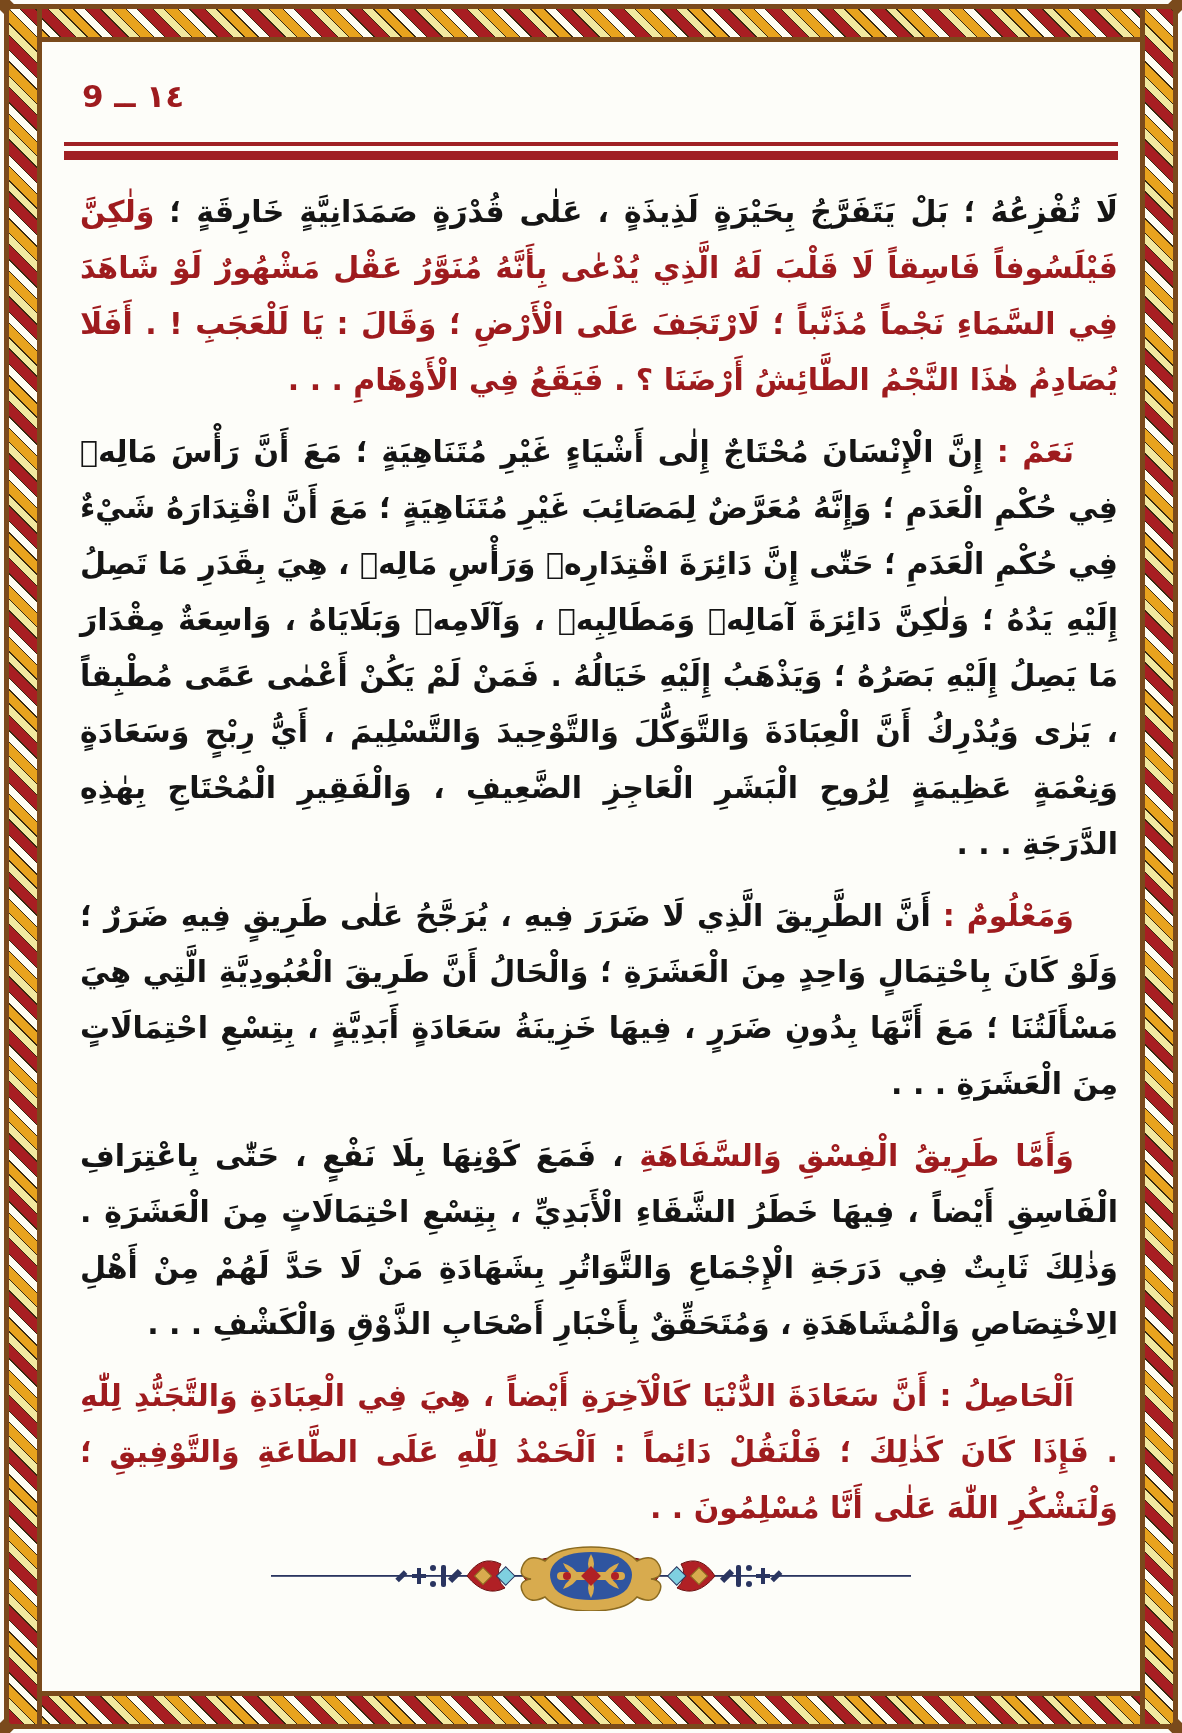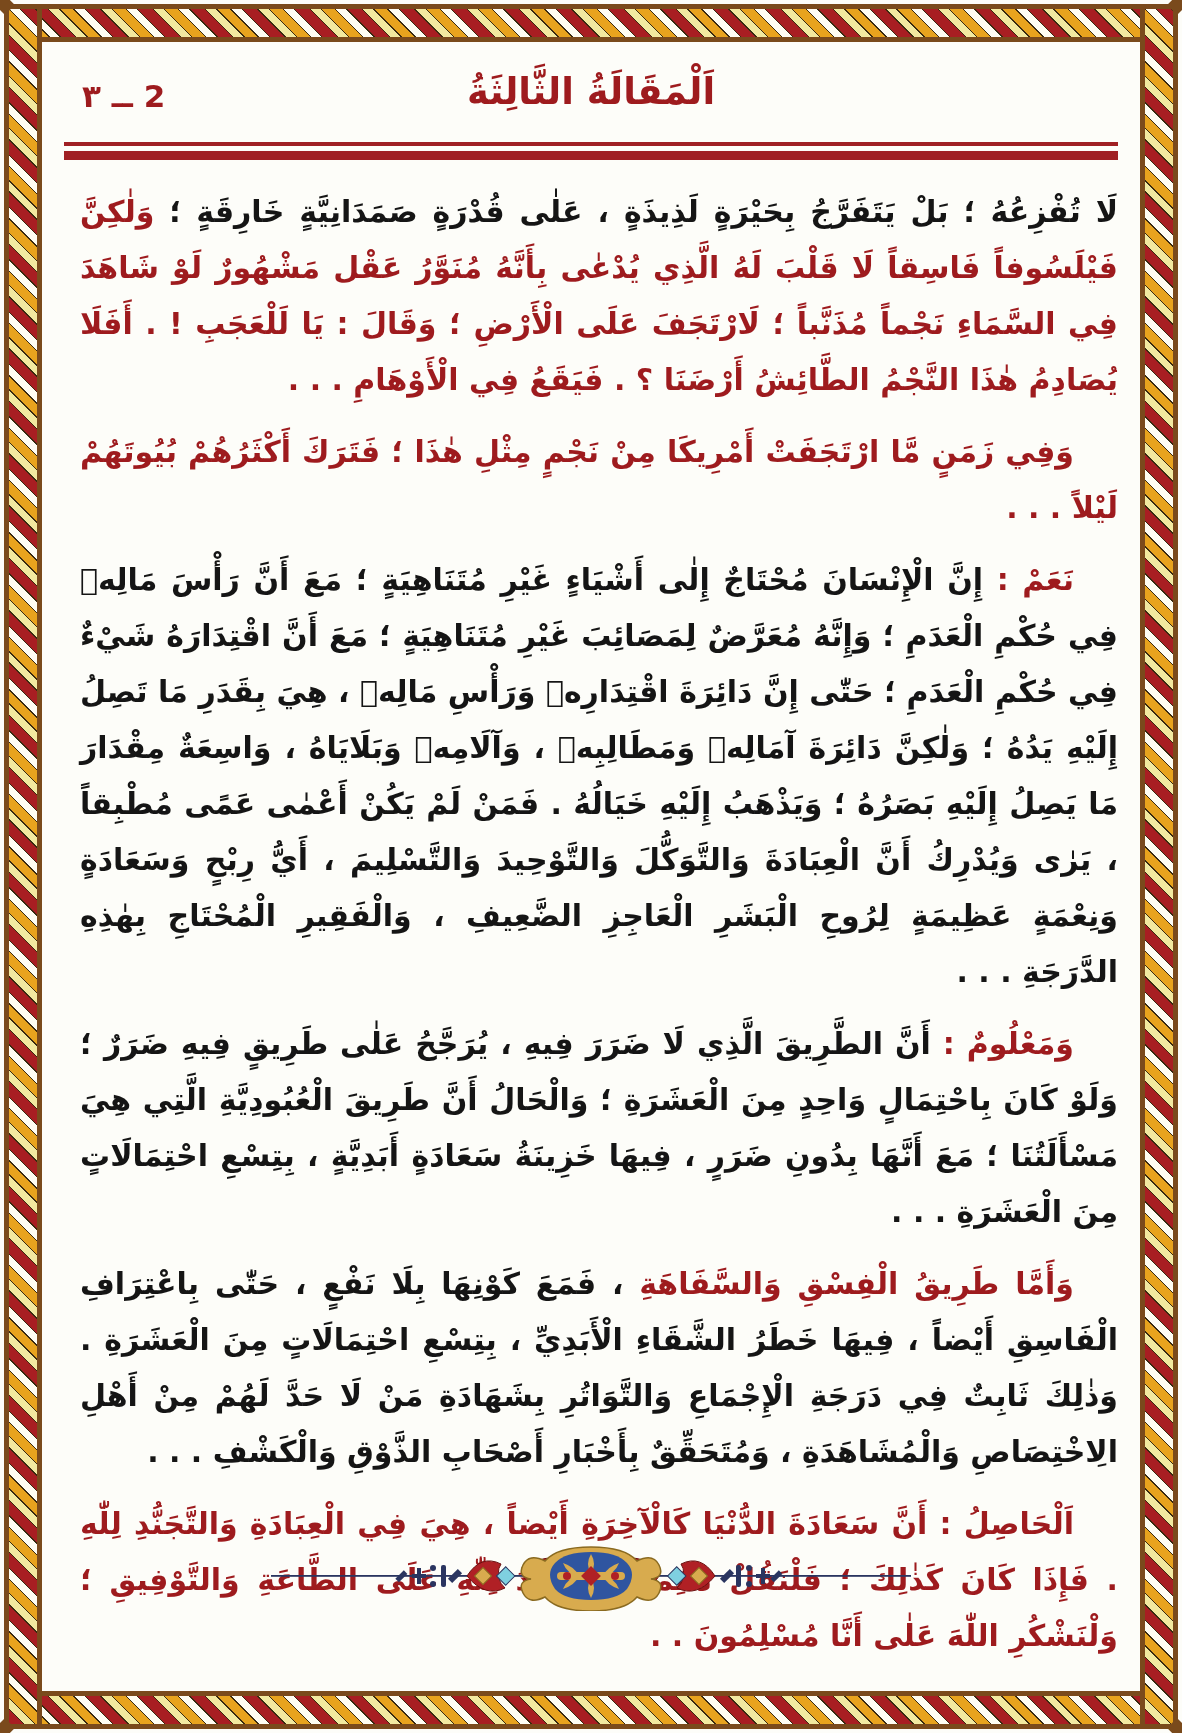--- a/index.html
+++ b/index.html
@@ -83,32 +83,28 @@
   <div class="bstrip b-left"></div>
   <div class="bstrip b-right"></div>
   <div class="knob k-tl"></div>
   <div class="knob k-tr"></div>
   <div class="knob k-bl"></div>
   <div class="knob k-br"></div>
 
   <div class="content">
 
     <div class="header">
-      <div class="title">اَلْمَقَالَةُ الثَّالِثَةُ</div>
-      <div class="pagenum">2 ــ ٣</div>
+      <div class="pagenum">١٤ ــ 9</div>
     </div>
     <div class="rule-thin"></div>
     <div class="rule-thick"></div>
 
     <div class="body">
       <p>
         <span class="seg-black">لَا تُفْزِعُهُ ؛ بَلْ يَتَفَرَّجُ بِحَيْرَةٍ لَذِيذَةٍ ، عَلٰى قُدْرَةٍ صَمَدَانِيَّةٍ خَارِقَةٍ ؛ </span><span class="seg-red">وَلٰكِنَّ فَيْلَسُوفاً فَاسِقاً لَا قَلْبَ لَهُ الَّذِي يُدْعٰى بِأَنَّهُ مُنَوَّرُ عَقْل مَشْهُورٌ لَوْ شَاهَدَ فِي السَّمَاءِ نَجْماً مُذَنَّباً ؛ لَارْتَجَفَ عَلَى الْأَرْضِ ؛ وَقَالَ : يَا لَلْعَجَبِ ! . أَفَلَا يُصَادِمُ هٰذَا النَّجْمُ الطَّائِشُ أَرْضَنَا ؟ . فَيَقَعُ فِي الْأَوْهَامِ . . .</span>
-      </p>
-      <p class="indent">
-        <span class="seg-red">وَفِي زَمَنٍ مَّا ارْتَجَفَتْ أَمْرِيكَا مِنْ نَجْمٍ مِثْلِ هٰذَا ؛ فَتَرَكَ أَكْثَرُهُمْ بُيُوتَهُمْ لَيْلاً . . .</span>
       </p>
       <p class="indent">
         <span class="seg-red">نَعَمْ : </span><span class="seg-black">إِنَّ الْإِنْسَانَ مُحْتَاجٌ إِلٰى أَشْيَاءٍ غَيْرِ مُتَنَاهِيَةٍ ؛ مَعَ أَنَّ رَأْسَ مَالِهٖ فِي حُكْمِ الْعَدَمِ ؛ وَإِنَّهُ مُعَرَّضٌ لِمَصَائِبَ غَيْرِ مُتَنَاهِيَةٍ ؛ مَعَ أَنَّ اقْتِدَارَهُ شَيْءٌ فِي حُكْمِ الْعَدَمِ ؛ حَتّٰى إِنَّ دَائِرَةَ اقْتِدَارِهٖ وَرَأْسِ مَالِهٖ ، هِيَ بِقَدَرِ مَا تَصِلُ إِلَيْهِ يَدُهُ ؛ وَلٰكِنَّ دَائِرَةَ آمَالِهٖ وَمَطَالِبِهٖ ، وَآلَامِهٖ وَبَلَايَاهُ ، وَاسِعَةٌ مِقْدَارَ مَا يَصِلُ إِلَيْهِ بَصَرُهُ ؛ وَيَذْهَبُ إِلَيْهِ خَيَالُهُ . فَمَنْ لَمْ يَكُنْ أَعْمٰى عَمًى مُطْبِقاً ، يَرٰى وَيُدْرِكُ أَنَّ الْعِبَادَةَ وَالتَّوَكُّلَ وَالتَّوْحِيدَ وَالتَّسْلِيمَ ، أَيُّ رِبْحٍ وَسَعَادَةٍ وَنِعْمَةٍ عَظِيمَةٍ لِرُوحِ الْبَشَرِ الْعَاجِزِ الضَّعِيفِ ، وَالْفَقِيرِ الْمُحْتَاجِ بِهٰذِهِ الدَّرَجَةِ . . .</span>
       </p>
       <p class="indent">
         <span class="seg-red">وَمَعْلُومٌ : </span><span class="seg-black">أَنَّ الطَّرِيقَ الَّذِي لَا ضَرَرَ فِيهِ ، يُرَجَّحُ عَلٰى طَرِيقٍ فِيهِ ضَرَرٌ ؛ وَلَوْ كَانَ بِاحْتِمَالٍ وَاحِدٍ مِنَ الْعَشَرَةِ ؛ وَالْحَالُ أَنَّ طَرِيقَ الْعُبُودِيَّةِ الَّتِي هِيَ مَسْأَلَتُنَا ؛ مَعَ أَنَّهَا بِدُونِ ضَرَرٍ ، فِيهَا خَزِينَةُ سَعَادَةٍ أَبَدِيَّةٍ ، بِتِسْعِ احْتِمَالَاتٍ مِنَ الْعَشَرَةِ . . .</span>
       </p>
       <p class="indent">
         <span class="seg-red">وَأَمَّا طَرِيقُ الْفِسْقِ وَالسَّفَاهَةِ</span><span class="seg-black"> ، فَمَعَ كَوْنِهَا بِلَا نَفْعٍ ، حَتّٰى بِاعْتِرَافِ الْفَاسِقِ أَيْضاً ، فِيهَا خَطَرُ الشَّقَاءِ الْأَبَدِيِّ ، بِتِسْعِ احْتِمَالَاتٍ مِنَ الْعَشَرَةِ . وَذٰلِكَ ثَابِتٌ فِي دَرَجَةِ الْإِجْمَاعِ وَالتَّوَاتُرِ بِشَهَادَةِ مَنْ لَا حَدَّ لَهُمْ مِنْ أَهْلِ الِاخْتِصَاصِ وَالْمُشَاهَدَةِ ، وَمُتَحَقِّقٌ بِأَخْبَارِ أَصْحَابِ الذَّوْقِ وَالْكَشْفِ . . .</span>
       </p>

